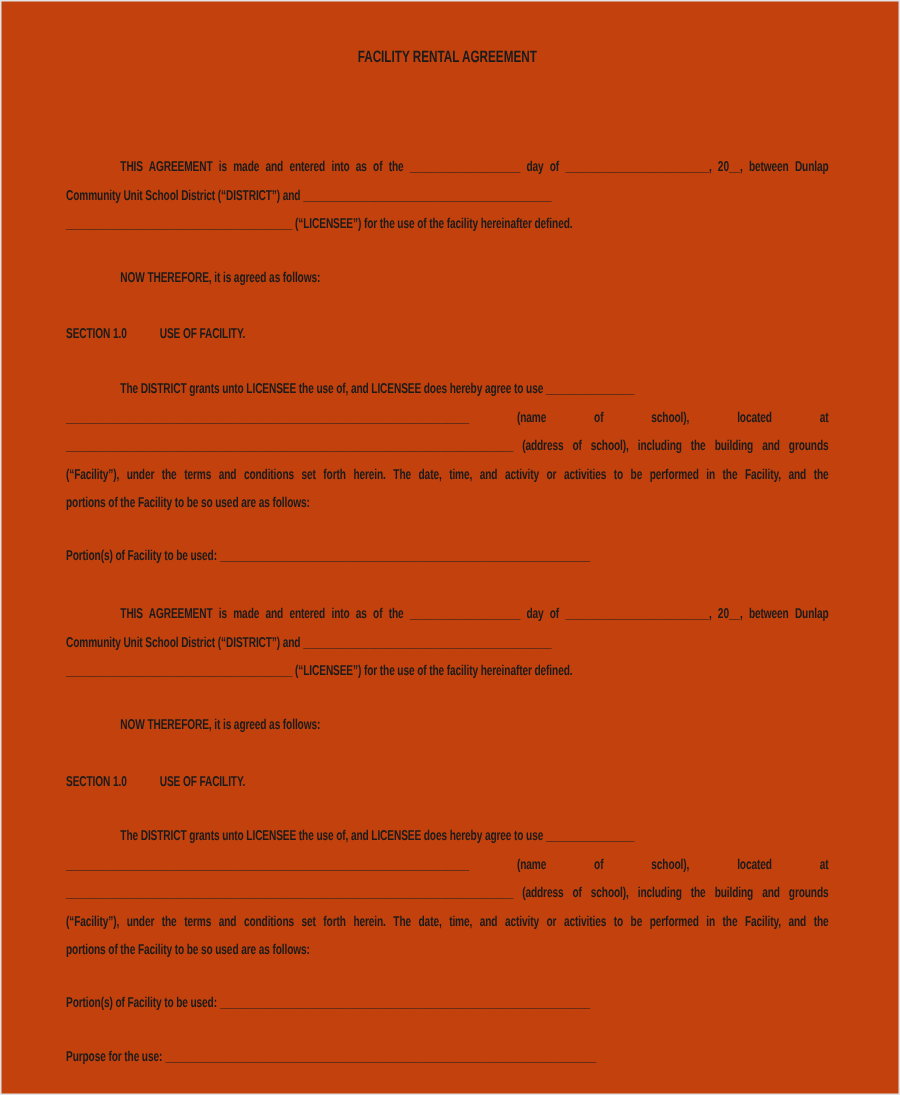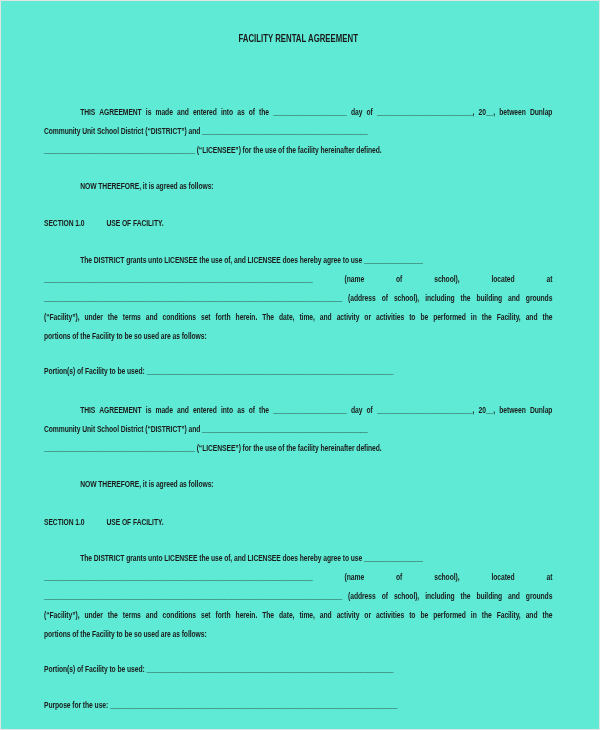--- a/index.html
+++ b/index.html
@@ -1,18 +1,18 @@
 <!DOCTYPE html>
 <html><head>
 <meta charset="utf-8">
 <style>
   html,body{margin:0;padding:0;background:#ffffff;}
   .page{
     width:600px;height:730px;box-sizing:border-box;
-    background:#5eead4;border:1px solid #e3e3e3;
+    background:#c2410c;border:1px solid #e3e3e3;
     padding:30px 0 0 43px;overflow:hidden;
   }
   .content{
     width:716px;
     transform:scaleX(0.71);transform-origin:0 0;
     font-family:"Liberation Sans",sans-serif;
     font-weight:bold;font-size:9.5px;line-height:19px;
     letter-spacing:-0.1px;color:#1b1b1b;
   }
   .doc-title{

